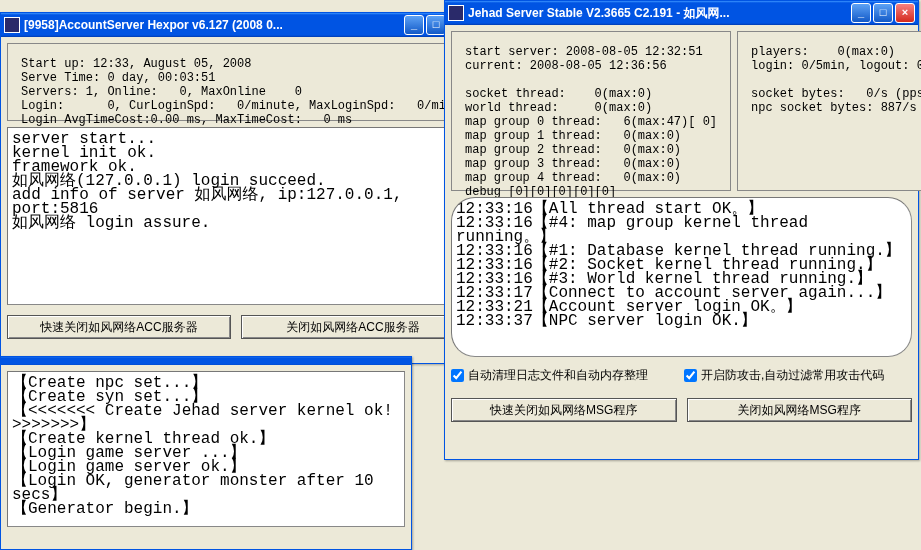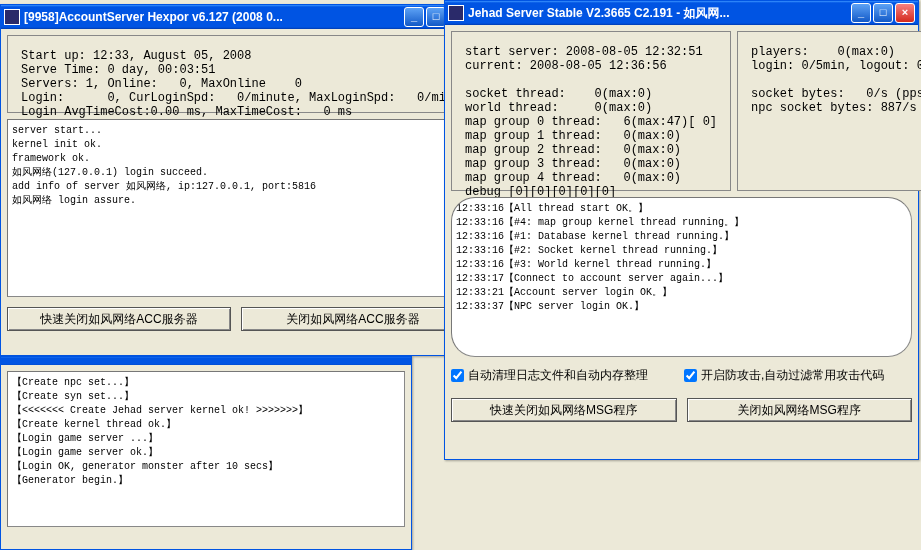--- a/index.html
+++ b/index.html
@@ -60,21 +60,21 @@
   font-size: 12px;
   line-height: 14px;
   white-space: pre;
 }
 .sunken {
   border: 1px solid #888;
   border-top-color:#777; border-left-color:#777;
   background: #fff;
   padding: 4px;
   font-family: "Courier New", monospace;
-  font-size: 10px;
+  font-size: 16px;
   line-height: 14px;
   overflow-y: scroll;
   white-space: pre-wrap;
   position: relative;
 }
 .btnrow { display: flex; gap: 10px; justify-content: flex-start; padding: 4px 0; }
 .btn {
   flex: 1;
   height: 24px;
   background: #ece9d8;
@@ -87,21 +87,21 @@
 .row2 .statbox { flex:1; }
 .cbrow { display: flex; gap: 5px; padding: 4px 0; font-size: 12px; align-items: center; }
 .cbrow label { display: flex; align-items: center; gap: 4px; flex:1; }
 .cbrow input { width: 13px; height: 13px; }
 ::-webkit-scrollbar { width: 16px; background:#ece9d8; }
 ::-webkit-scrollbar-thumb { background:#c8c4b8; border:1px solid #888; }
 </style>
 </head>
 <body>
 
-<div class="window" style="left:0;top:4px;width:472px;height:352px;">
+<div class="window" style="left:0;top:12px;width:472px;height:352px;">
   <div class="titlebar">
     <span class="icon"></span>
     <span class="title">[9958]AccountServer Hexpor v6.127 (2008 0...</span>
     <div class="winbtns">
       <div class="winbtn">_</div>
       <div class="winbtn">□</div>
       <div class="winbtn close">×</div>
     </div>
   </div>
   <div class="client">

